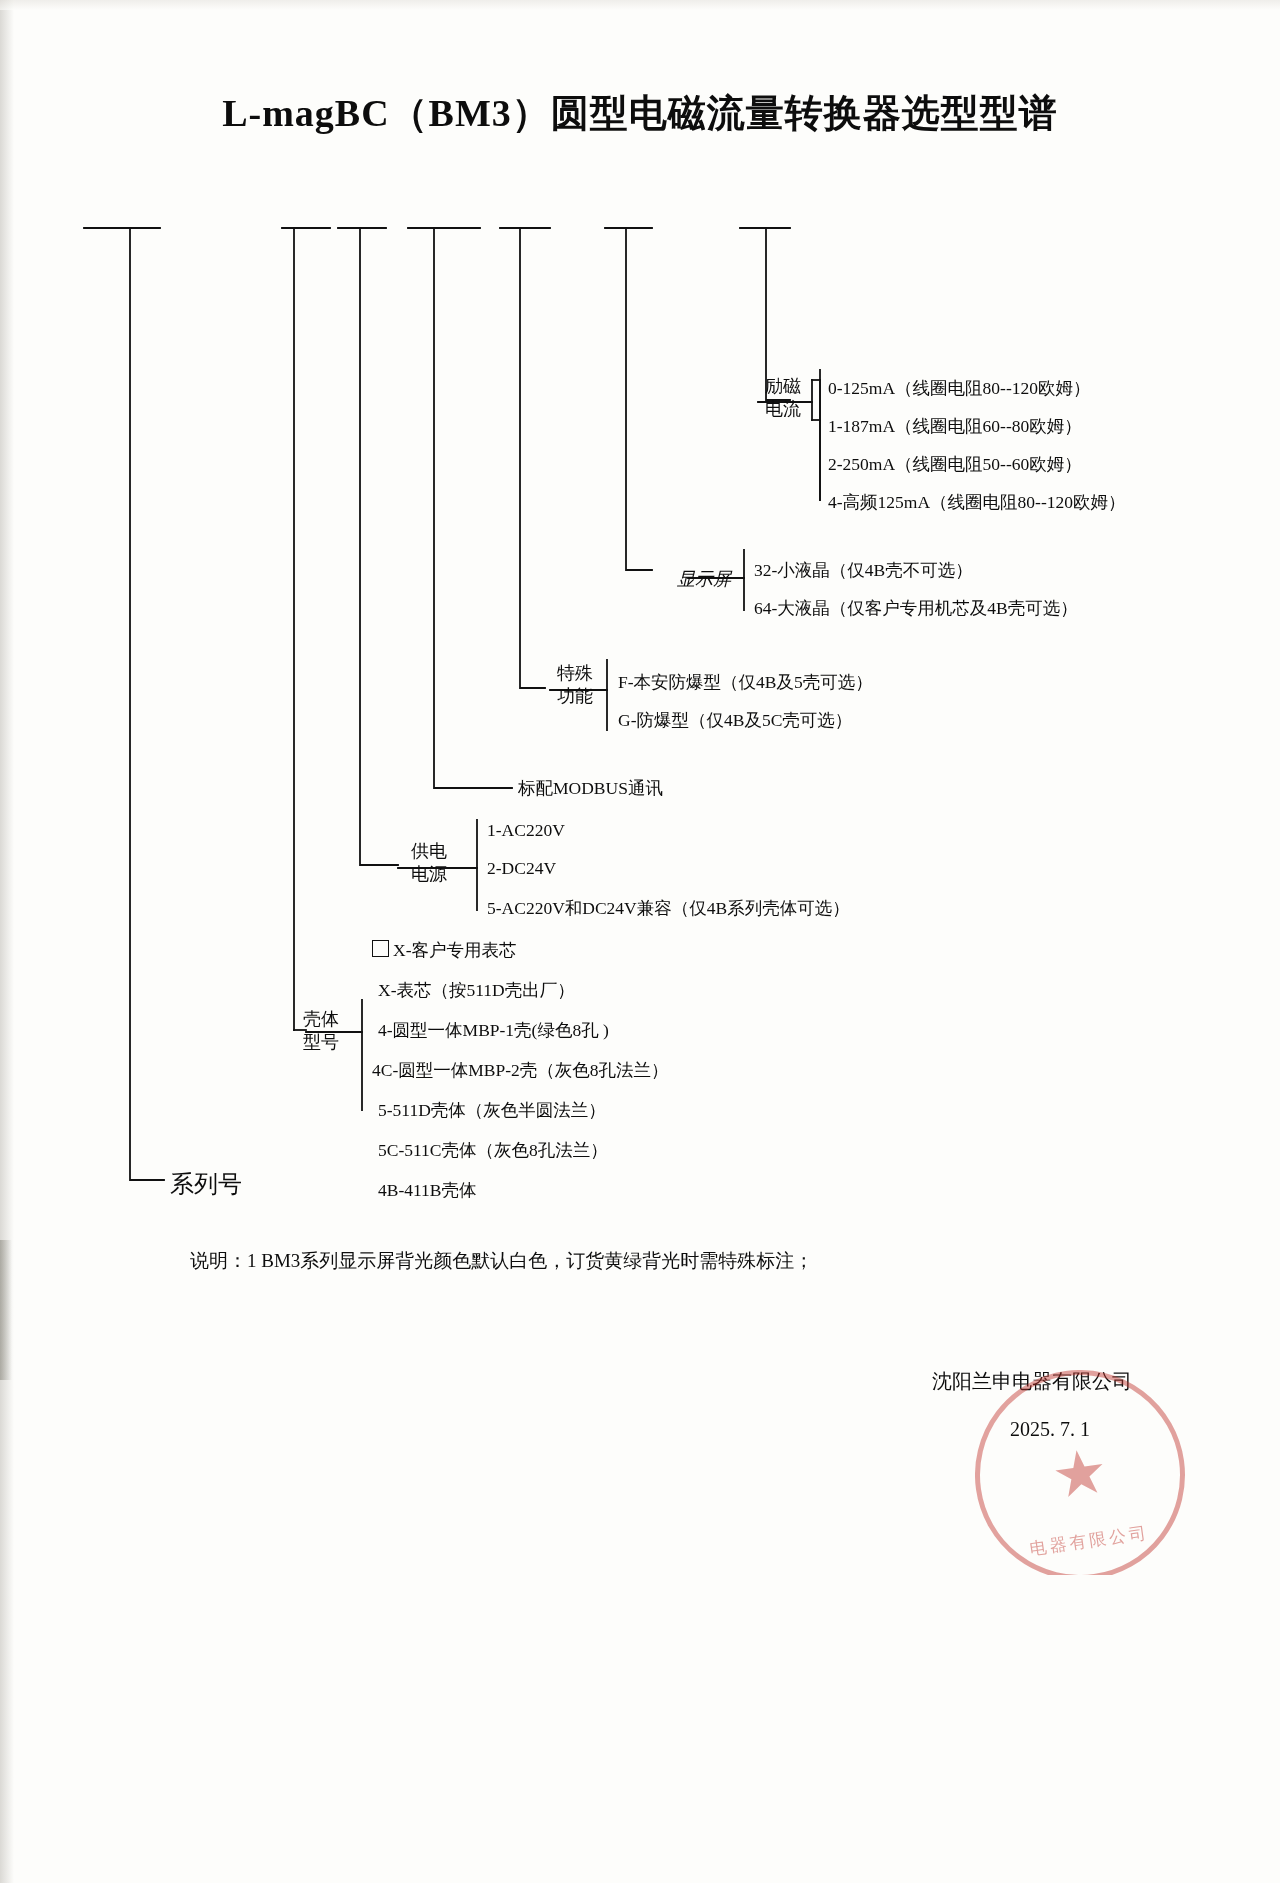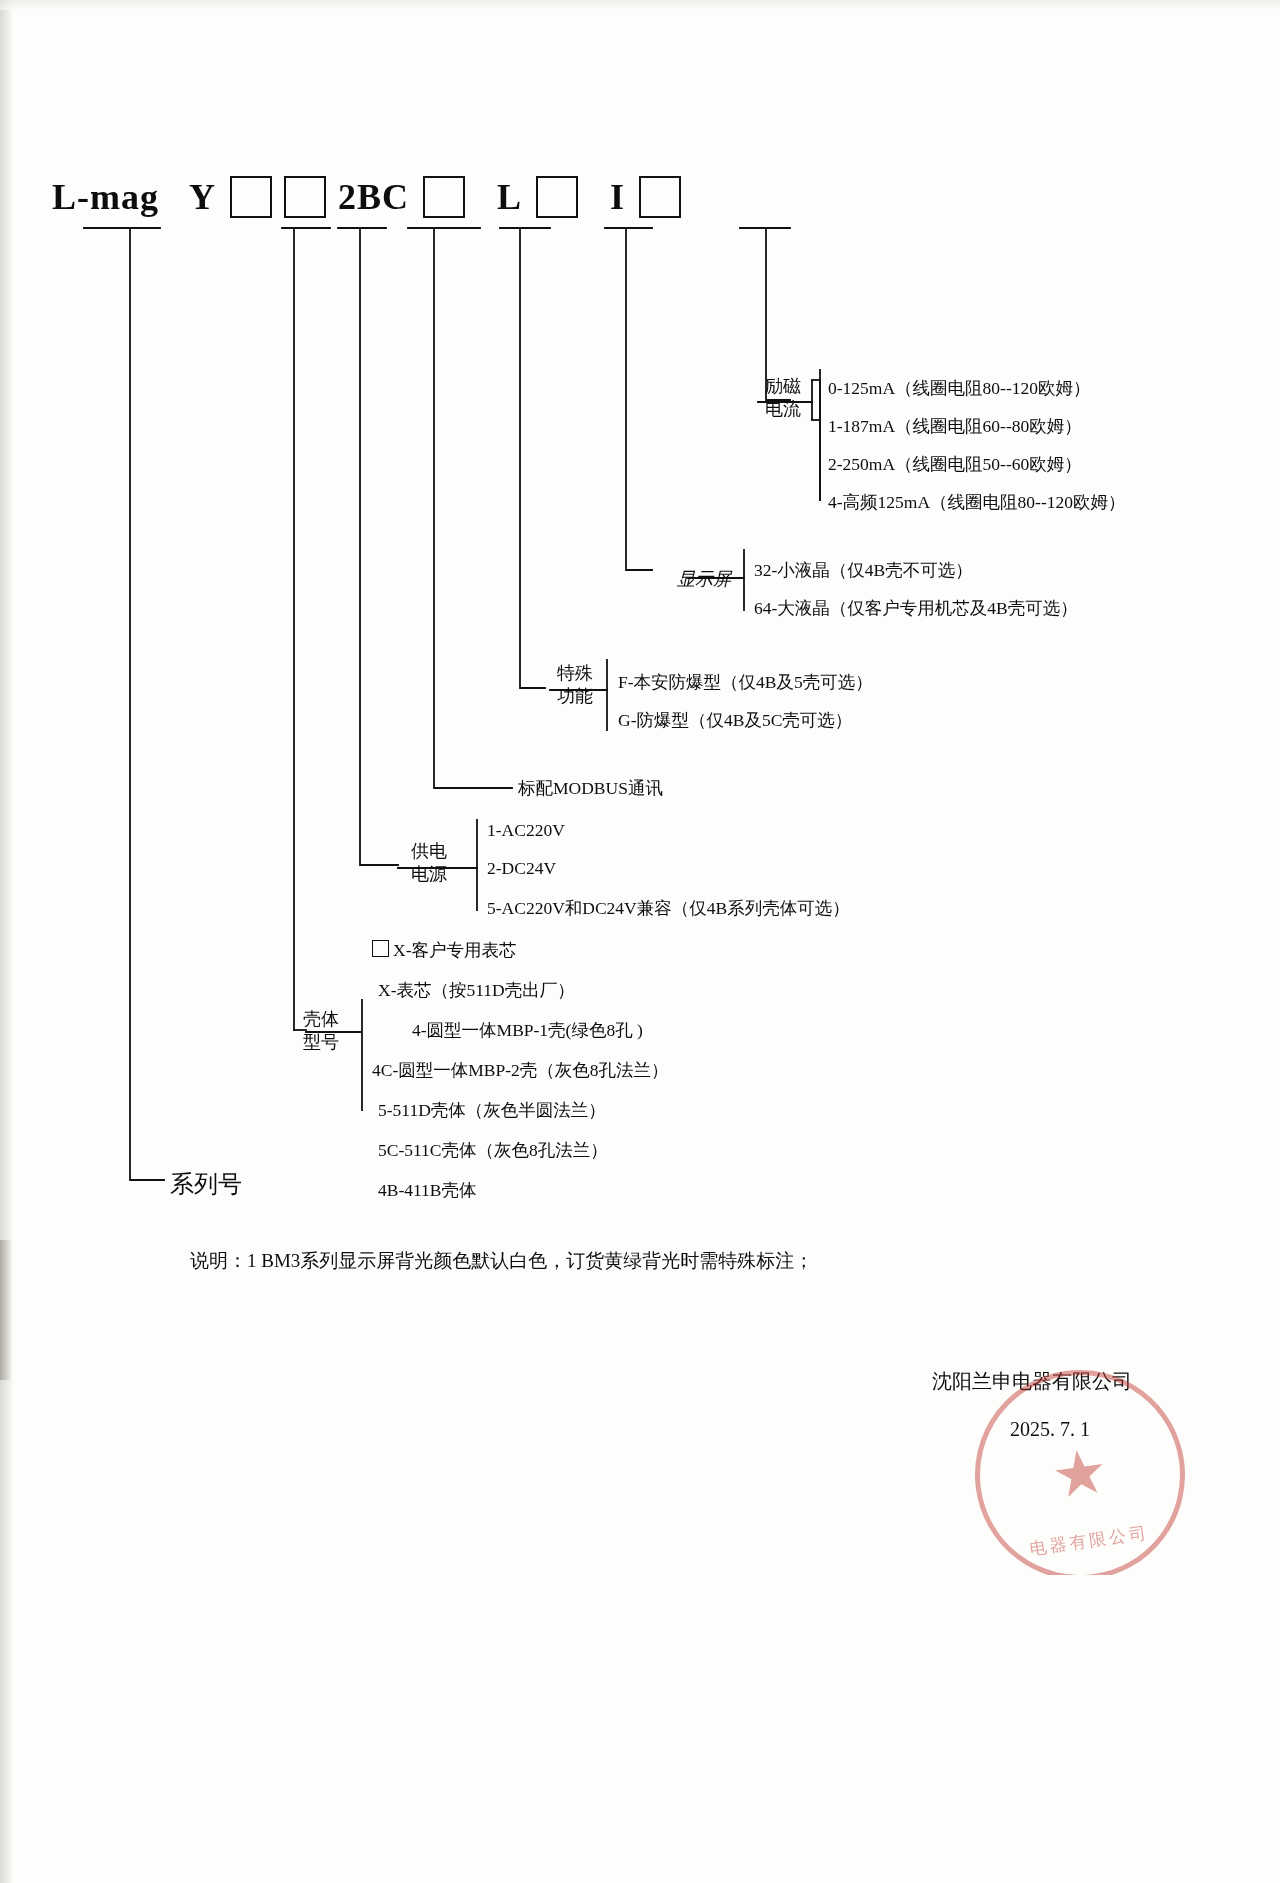--- a/index.html
+++ b/index.html
@@ -154,33 +154,22 @@
 </style>
 </head>
 <body>
 
 <div class="page">
 
   <div class="edge-left"></div>
   <div class="edge-top"></div>
   <div class="smudge"></div>
 
-
-  <div class="codeline">
-    <span class="txt">L-mag</span>
-    <span class="txt" style="margin-left:22px;">Y</span>
-    <span class="box"></span>
-    <span class="box"></span>
-    <span class="txt" style="margin-left:6px;">2BC</span>
-    <span class="box"></span>
-    <span class="txt" style="margin-left:26px;">L</span>
-    <span class="box"></span>
-    <span class="txt" style="margin-left:26px;">I</span>
-    <span class="box"></span>
-  </div>
+  <div class="title">L-magBC（BM3）圆型电磁流量转换器选型型谱</div>
+
 
   <svg class="lines">
     <g stroke="#111" stroke-width="1.8" fill="none" stroke-linecap="square">
 
       <line x1="84" y1="228" x2="160" y2="228"></line>
       <line x1="282" y1="228" x2="330" y2="228"></line>
       <line x1="338" y1="228" x2="386" y2="228"></line>
       <line x1="408" y1="228" x2="480" y2="228"></line>
       <line x1="500" y1="228" x2="550" y2="228"></line>
       <line x1="605" y1="228" x2="652" y2="228"></line>
@@ -256,21 +245,21 @@
   <div class="opt" style="left:487px; top:896px;">5-AC220V和DC24V兼容（仅4B系列壳体可选）</div>
 
   <div class="grp-name" style="left:290px; top:1008px; width:62px;">
     <div>壳体</div>
     <div>型号</div>
   </div>
   <div class="opt" style="left:372px; top:938px;">
     <span class="opt-box"></span><span>X-客户专用表芯</span>
   </div>
   <div class="opt" style="left:378px; top:978px;">X-表芯（按511D壳出厂）</div>
-  <div class="opt" style="left:378px; top:1018px;margin-left:34px;">4-圆型一体MBP-1壳(绿色8孔 )</div>
+  <div class="opt" style="left:378px; top:1018px;">4-圆型一体MBP-1壳(绿色8孔 )</div>
   <div class="opt" style="left:372px; top:1058px;">4C-圆型一体MBP-2壳（灰色8孔法兰）</div>
   <div class="opt" style="left:378px; top:1098px;">5-511D壳体（灰色半圆法兰）</div>
   <div class="opt" style="left:378px; top:1138px;">5C-511C壳体（灰色8孔法兰）</div>
   <div class="opt" style="left:378px; top:1178px;">4B-411B壳体</div>
 
   <div class="opt" style="left:170px; top:1168px; font-size:24px;">系列号</div>
 
   <div class="note" style="left:190px; top:1248px;">说明：1 BM3系列显示屏背光颜色默认白色，订货黄绿背光时需特殊标注；</div>
 
   <div class="sign" style="left:932px; top:1368px;">沈阳兰申电器有限公司</div>

